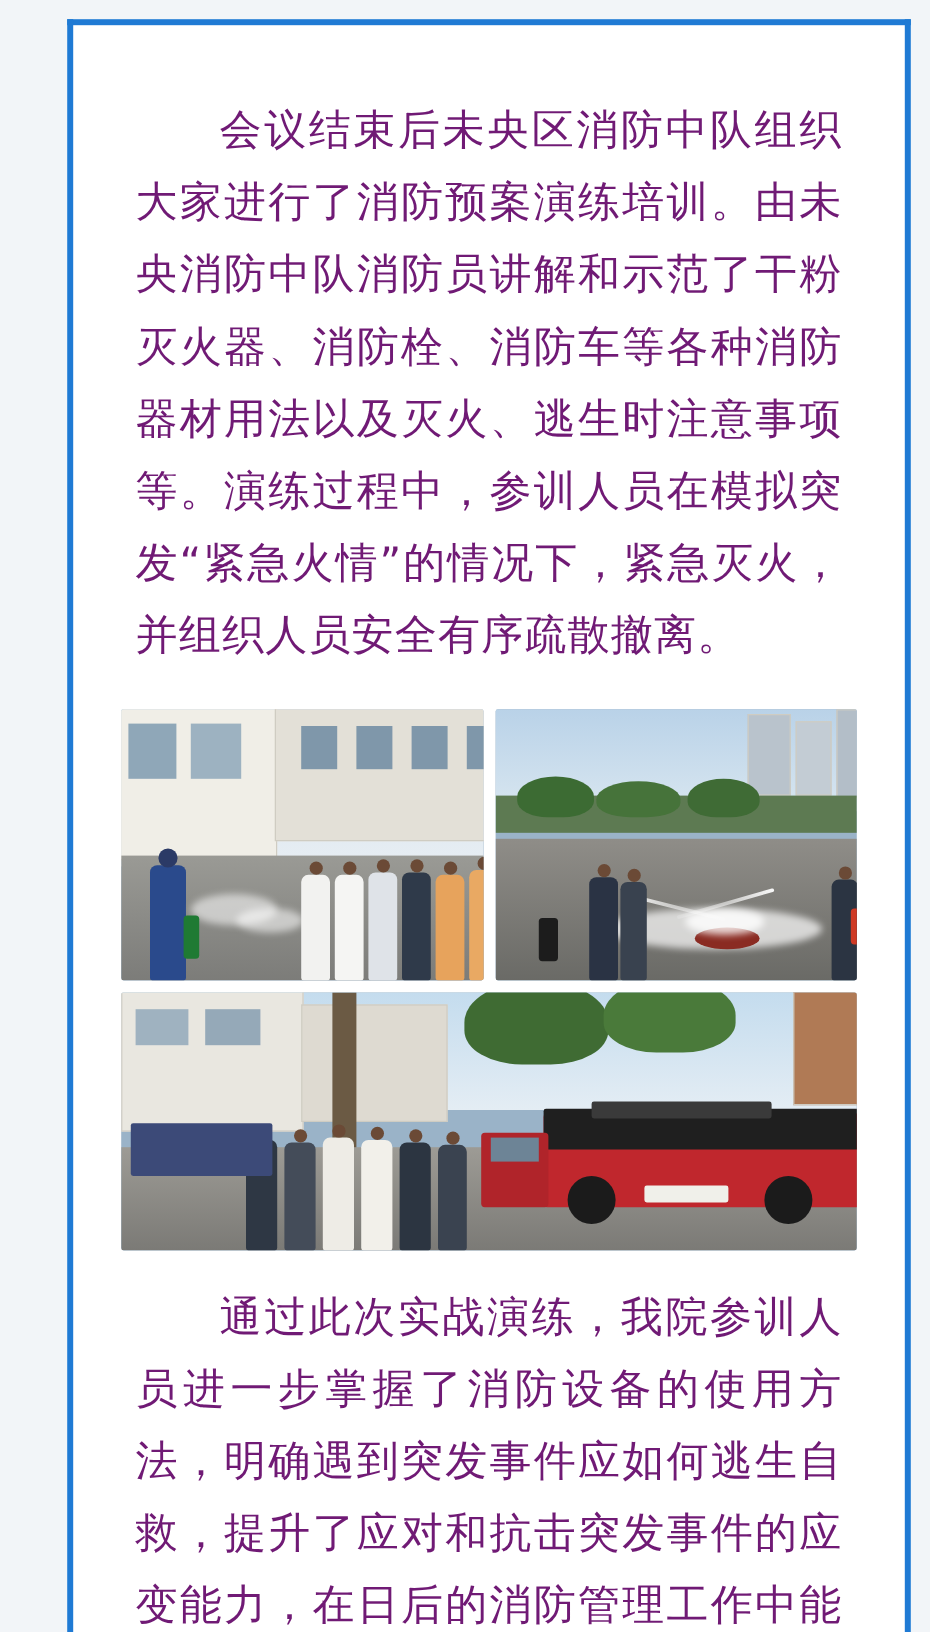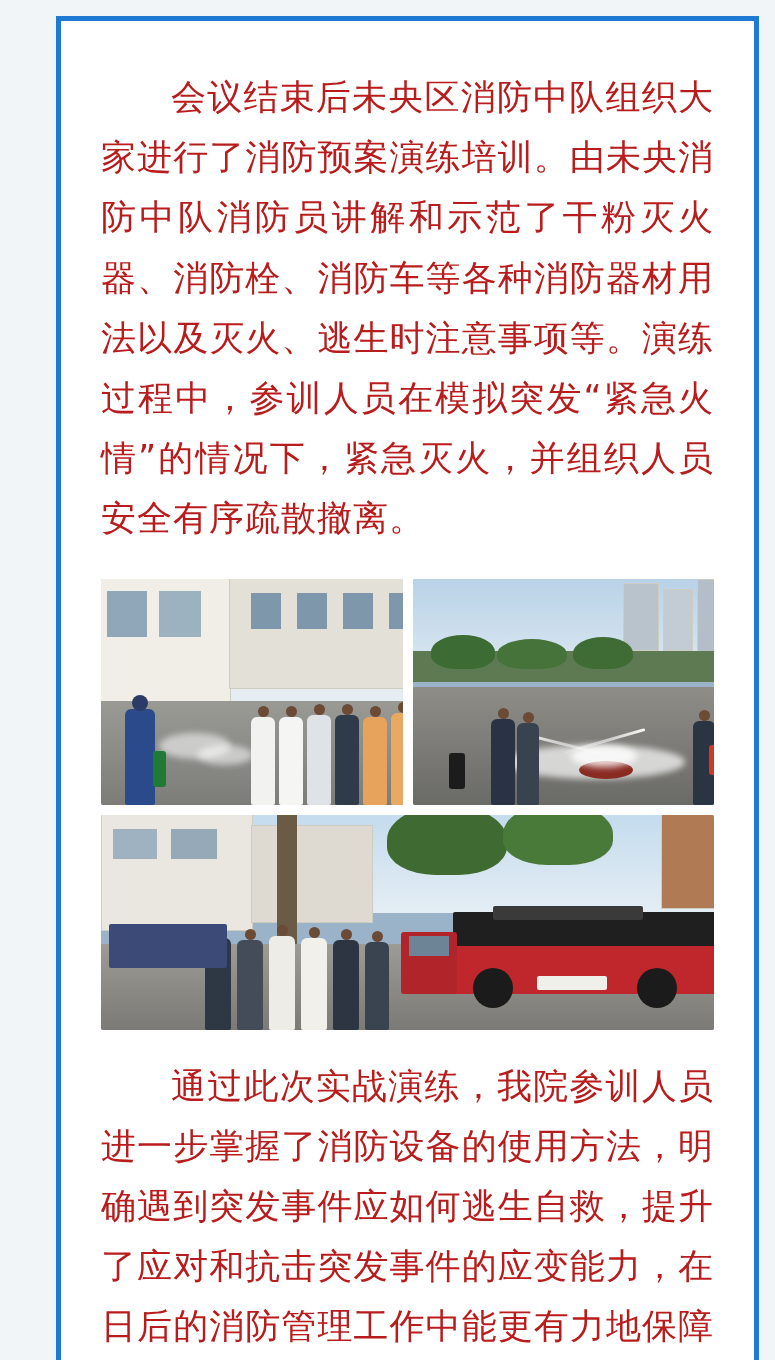--- a/index.html
+++ b/index.html
@@ -43,25 +43,25 @@
     background: #ffffff;
     box-sizing: border-box;
     overflow: hidden;
   }
   .content {
     padding: 40px 34px 0 34px;
   }
   .para {
     font-size: 35px;
     line-height: 1.72;
-    color: #b91c1c;
+    color: #701a75;
     letter-spacing: 1px;
     text-align: justify;
     text-indent: 2em;
-    margin: 0;
+    margin: 12px;
     font-family: "DejaVu Sans", "Liberation Sans", sans-serif;
     font-weight: 400;
   }
   .para-2 {
     margin-top: 26px;
   }
   
   .gallery-row {
     display: flex;
     gap: 10px;

